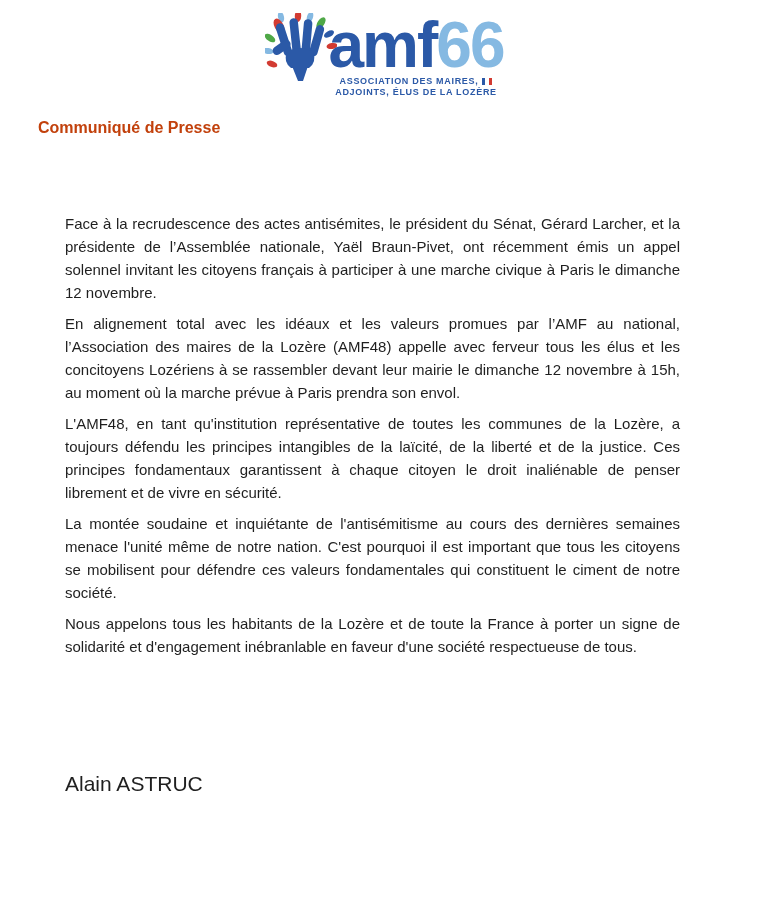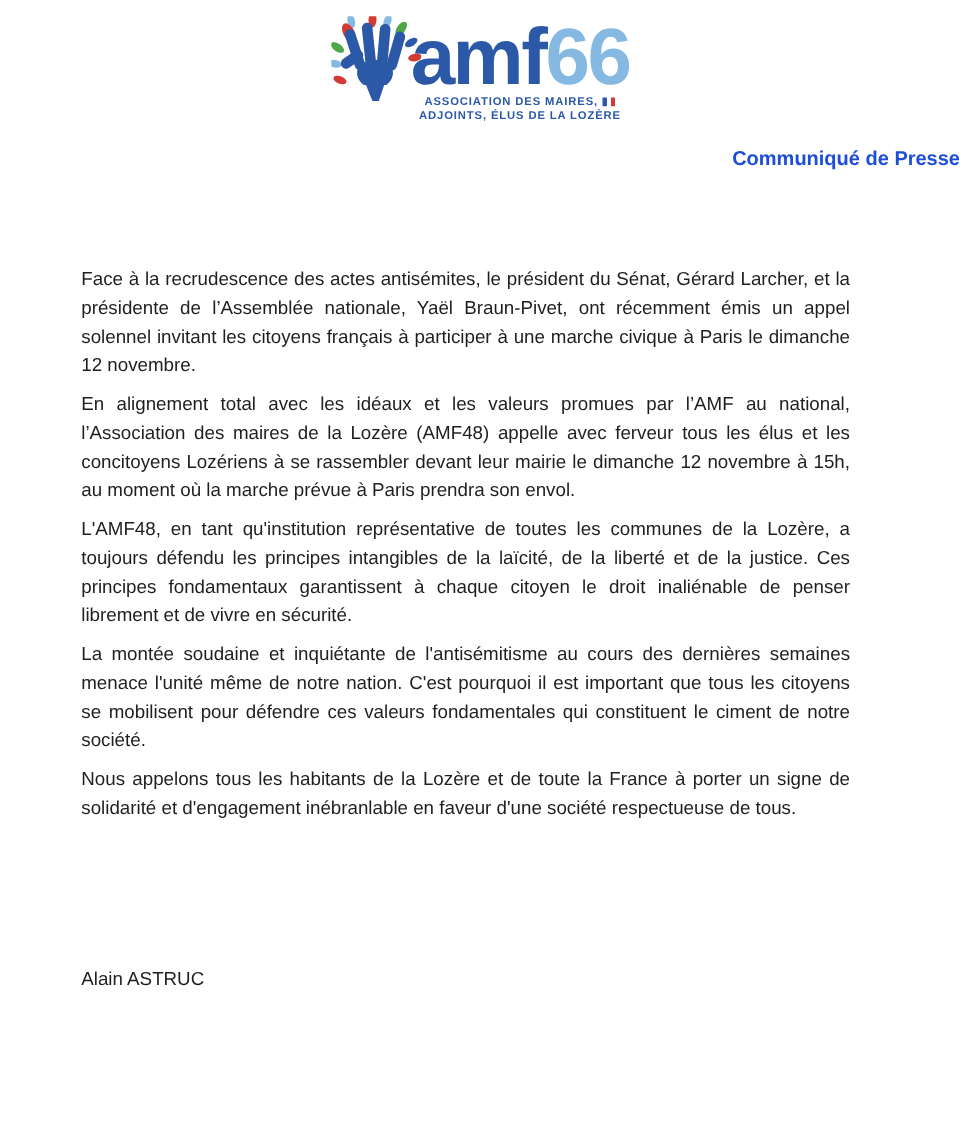--- a/index.html
+++ b/index.html
@@ -68,42 +68,43 @@
     vertical-align:middle;
     background:linear-gradient(to right,
       var(--dark-blue) 0 33%,
       #ffffff 33% 66%,
       var(--red) 66% 100%);
   }
 
   
   .doc-title{
     margin-top:18px;
-    text-align:right;
+    text-align:left;
     font-size:16px;
     font-weight:bold;
     line-height:23px;
-    color:#1d4ed8;
+    color:#c2410c;
+    margin-left:38px;
   }
 
   
   .content{
     margin-top:73px;
     padding:0 88px 0 65px;
     font-size:15px;
     line-height:23px;
     text-align:justify;
   }
   .content p{ margin:0 0 8px 0; }
 
   
   .signature{
     margin-top:114px;
     padding-left:65px;
-    font-size:15px;
+    font-size:21px;
     line-height:23px;
   }
 </style>
 </head>
 <body>
 
 <div class="page">
 
   <div class="header">
     <div class="logo-lockup">

